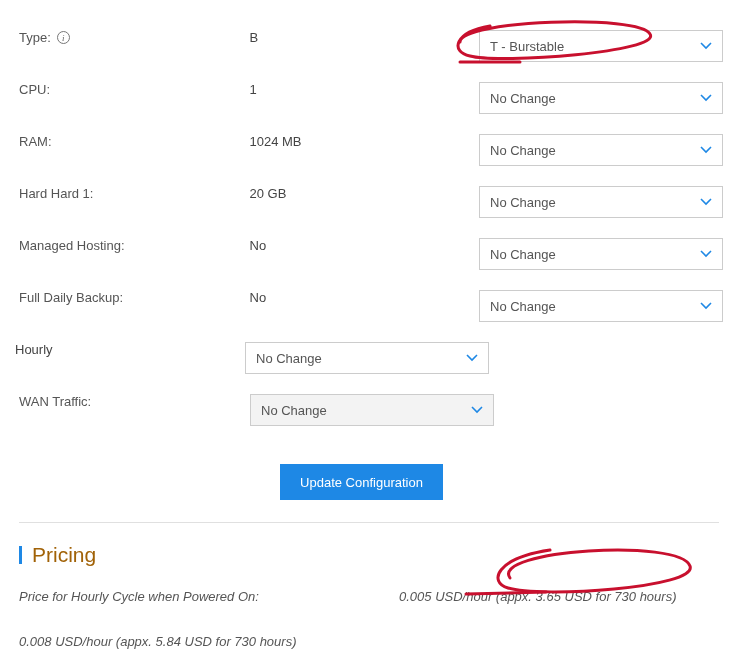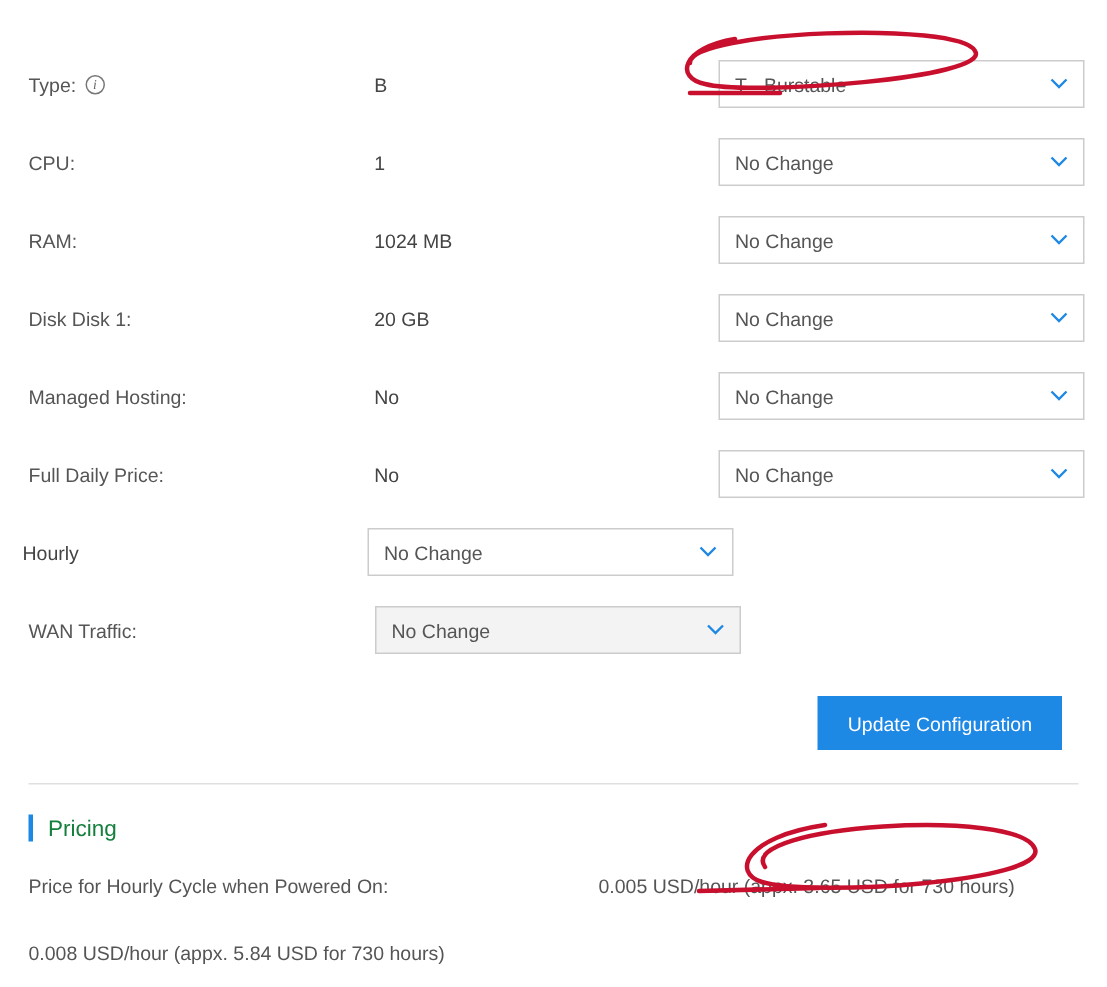--- a/index.html
+++ b/index.html
@@ -11,21 +11,21 @@
     color: #555;
     background: #fff;
     width: 738px;
   }
   .container {
     padding: 30px 15px 30px 15px;
     position: relative;
   }
   .row {
     display: flex;
-    align-items: center;
+    align-items: flex-start;
     height: 52px;
   }
   .label-col {
     width: 235px;
     padding-left: 4px;
     color: #555;
     display: flex;
     align-items: center;
     gap: 6px;
   }
@@ -68,21 +68,21 @@
     display: inline-flex;
     align-items: center;
     justify-content: center;
     font-size: 9px;
     font-style: italic;
     font-family: Georgia, serif;
     color: #666;
   }
   .button-row {
     display: flex;
-    justify-content: flex-end;
+    justify-content: center;
     padding: 18px 15px 22px 0;
   }
   .btn-primary {
     background: #1e88e5;
     color: #fff;
     border: none;
     height: 36px;
     padding: 0 20px;
     font-size: 13px;
     cursor: pointer;
@@ -97,27 +97,28 @@
     align-items: center;
     margin: 0 0 22px 4px;
   }
   .section-bar {
     width: 3px;
     height: 18px;
     background: #1e88e5;
     margin-right: 10px;
   }
   .section-title {
-    color: #15803d;
-    font-size: 15px;
+    color: #a16207;
+    font-size: 21px;
   }
   .price-row {
     display: flex;
     margin: 0 0 30px 4px;
     color: #555;
+    font-style: italic;
   }
   .price-label {
     width: 380px;
   }
   .price-value {
     flex: 1;
   }
   
   .annot {
     position: absolute;
@@ -173,21 +174,21 @@
           <span class="chevron">
             <svg width="12" height="8" viewBox="0 0 12 8">
               <path d="M1 1 L6 6 L11 1" fill="none" stroke="#1e88e5" stroke-width="1.6"></path>
             </svg>
           </span>
         </div>
       </div>
     </div>
     <div class="row">
       <div class="label-col">
-        <span>Disk Disk 1:</span>
+        <span>Hard Hard 1:</span>
       </div>
       <div class="value-col">20 GB</div>
       <div class="select-col">
         <div class="select">
           <span>No Change</span>
           <span class="chevron">
             <svg width="12" height="8" viewBox="0 0 12 8">
               <path d="M1 1 L6 6 L11 1" fill="none" stroke="#1e88e5" stroke-width="1.6"></path>
             </svg>
           </span>
@@ -205,21 +206,21 @@
           <span class="chevron">
             <svg width="12" height="8" viewBox="0 0 12 8">
               <path d="M1 1 L6 6 L11 1" fill="none" stroke="#1e88e5" stroke-width="1.6"></path>
             </svg>
           </span>
         </div>
       </div>
     </div>
     <div class="row">
       <div class="label-col">
-        <span>Full Daily Price:</span>
+        <span>Full Daily Backup:</span>
       </div>
       <div class="value-col">No</div>
       <div class="select-col">
         <div class="select">
           <span>No Change</span>
           <span class="chevron">
             <svg width="12" height="8" viewBox="0 0 12 8">
               <path d="M1 1 L6 6 L11 1" fill="none" stroke="#1e88e5" stroke-width="1.6"></path>
             </svg>
           </span>

